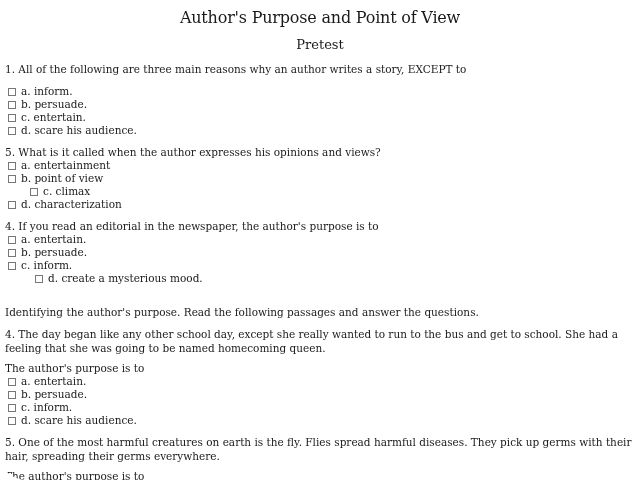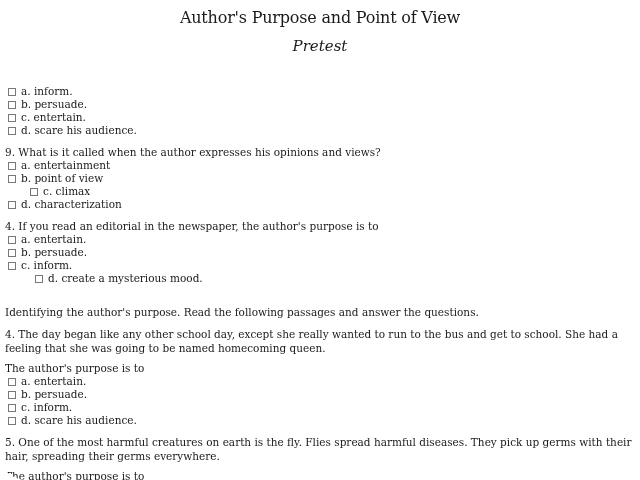--- a/index.html
+++ b/index.html
@@ -29,22 +29,21 @@
     text-align: center;
     font-size: 16px;
     font-family: "DejaVu Serif", serif;
     letter-spacing: -0.2px;
   }
   .subtitle {
     position: absolute;
     left: 0; top: 37px;
     width: 640px;
     text-align: center;
-    font-size: 15px;
-    font-style: italic;
+    font-size: 13px;
   }
   .line {
     position: absolute;
     left: 5px;
     white-space: nowrap;
     font-size: 10.5px;
     line-height: 13px;
   }
   .wrap {
     position: absolute;
@@ -73,38 +72,39 @@
   }
 </style>
 </head>
 <body>
 
 <div class="page">
 
   <div class="title">Author's Purpose and Point of View</div>
   <div class="subtitle">Pretest</div>
 
+  <div class="line" style="top:63px;">1. All of the following are three main reasons why an author writes a story, EXCEPT to</div>
   <label class="opt" style="top:85px;">
     <span class="cb"></span>
     <span>a. inform.</span>
   </label>
   <label class="opt" style="top:98px;">
     <span class="cb"></span>
     <span>b. persuade.</span>
   </label>
   <label class="opt" style="top:111px;">
     <span class="cb"></span>
     <span>c. entertain.</span>
   </label>
   <label class="opt" style="top:124px;">
     <span class="cb"></span>
     <span>d. scare his audience.</span>
   </label>
 
-  <div class="line" style="top:146px;">9. What is it called when the author expresses his opinions and views?</div>
+  <div class="line" style="top:146px;">5. What is it called when the author expresses his opinions and views?</div>
   <label class="opt" style="top:172px;">
     <span class="cb"></span>
     <span>b. point of view</span>
   </label>
   <label class="opt" style="top:159px;">
     <span class="cb"></span>
     <span>a. entertainment</span>
   </label>
   <label class="opt" style="top:185px;padding-left:22px;">
     <span class="cb"></span>

